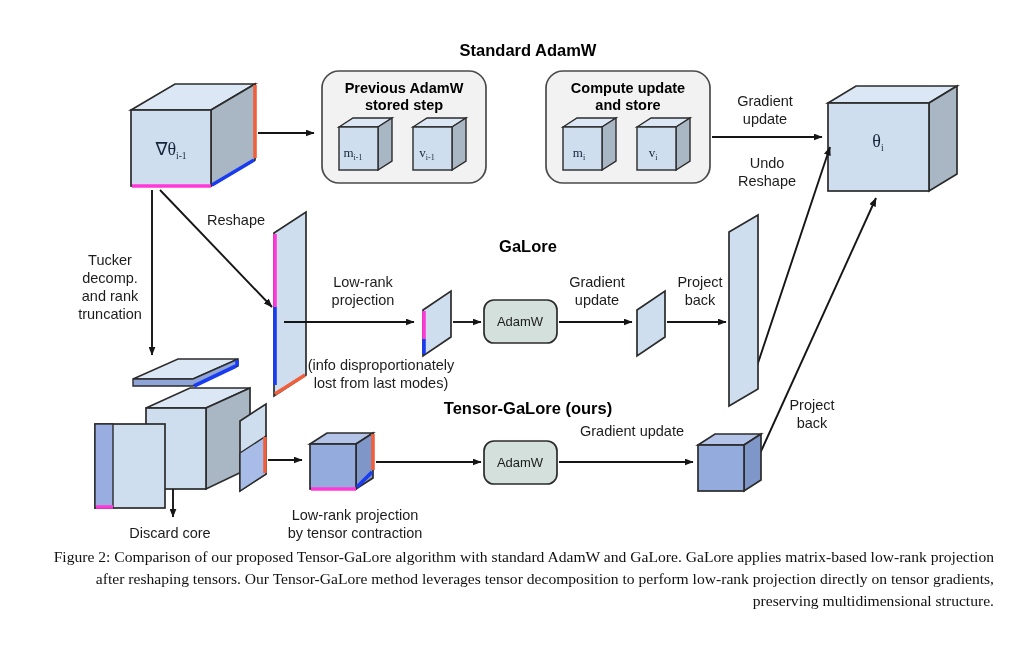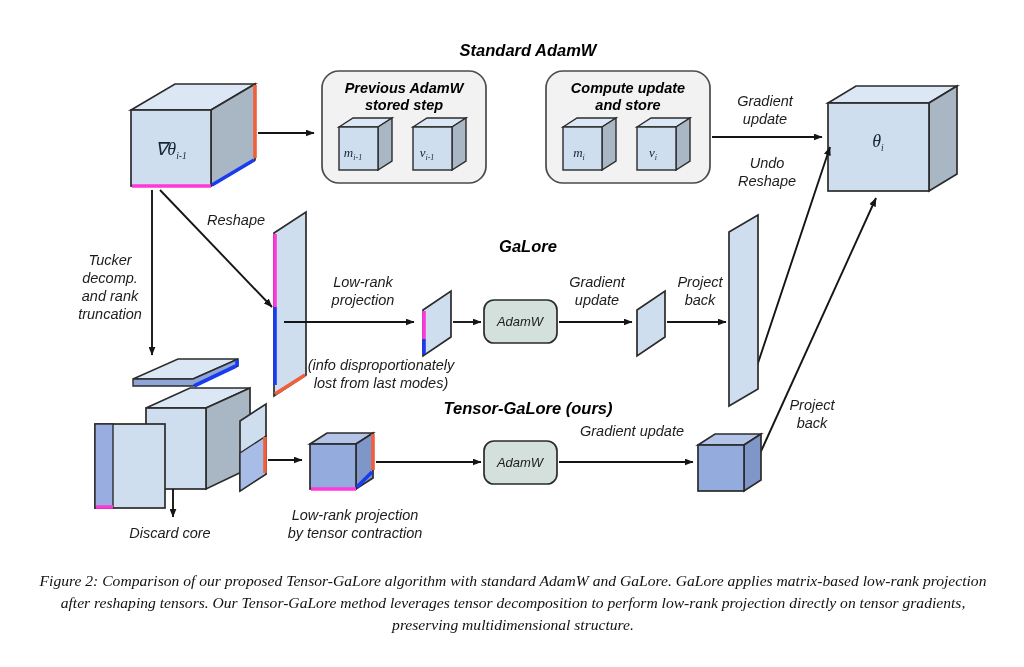--- a/index.html
+++ b/index.html
@@ -11,21 +11,20 @@
     width: 1024px;
     height: 667px;
     font-family: "Liberation Sans", sans-serif;
     color: #1a1a1a;
     overflow: hidden;
   }
   #figure-root {
     position: relative;
     width: 820px;
     height: 667px;
-    font-style: italic;
   }
   #diagram-svg {
     position: absolute;
     left: 0;
     top: 0;
     width: 1024px;
     height: 560px;
     display: block;
   }
   .dg-label {
@@ -70,27 +69,27 @@
   .stroke-thin { stroke: #2b2b2b; stroke-width: 1.4; }
   .arrow-line {
     stroke: #151515;
     stroke-width: 1.9;
     fill: none;
   }
   .edge-accent { stroke-width: 3.6; stroke-linecap: butt; }
   #caption {
     position: absolute;
     left: 32px;
-    top: 570px;
+    top: 546px;
     width: 962px;
     font-family: "Liberation Serif", serif;
     font-size: 15.6px;
     line-height: 1.42;
     color: #111111;
-    text-align: center;
+    text-align: right;
   }
 </style>
 </head>
 <body>
 
 <div id="figure-root">
 
   <svg id="diagram-svg" viewBox="0 0 1024 560">
     <defs>
       <marker id="arrowhead" markerWidth="9" markerHeight="7" refX="8.4" refY="3.5" orient="auto" markerUnits="userSpaceOnUse">

